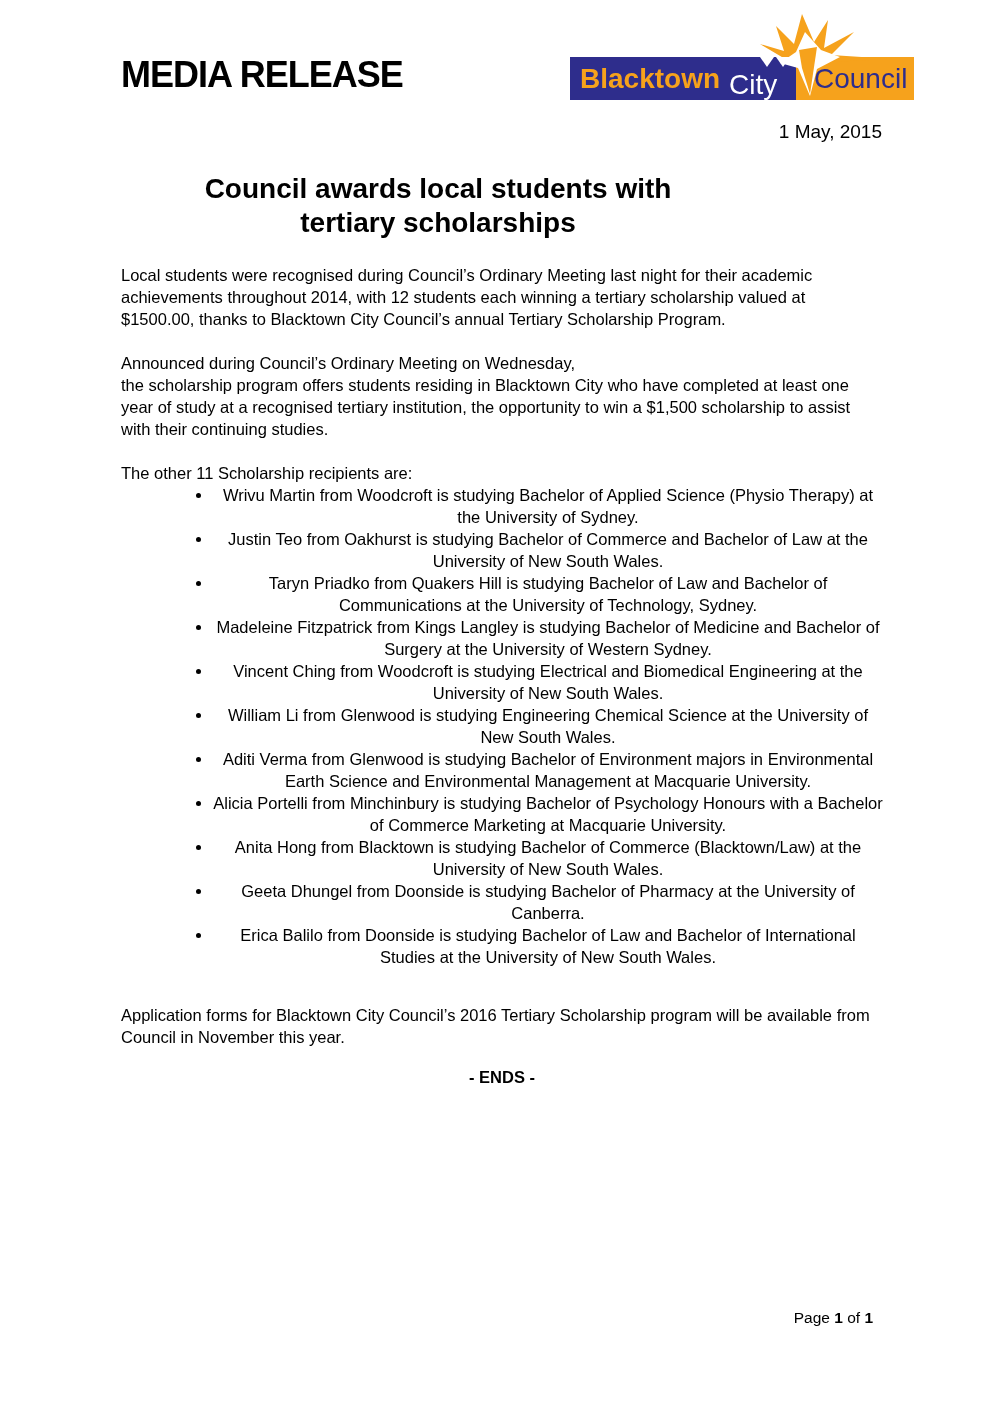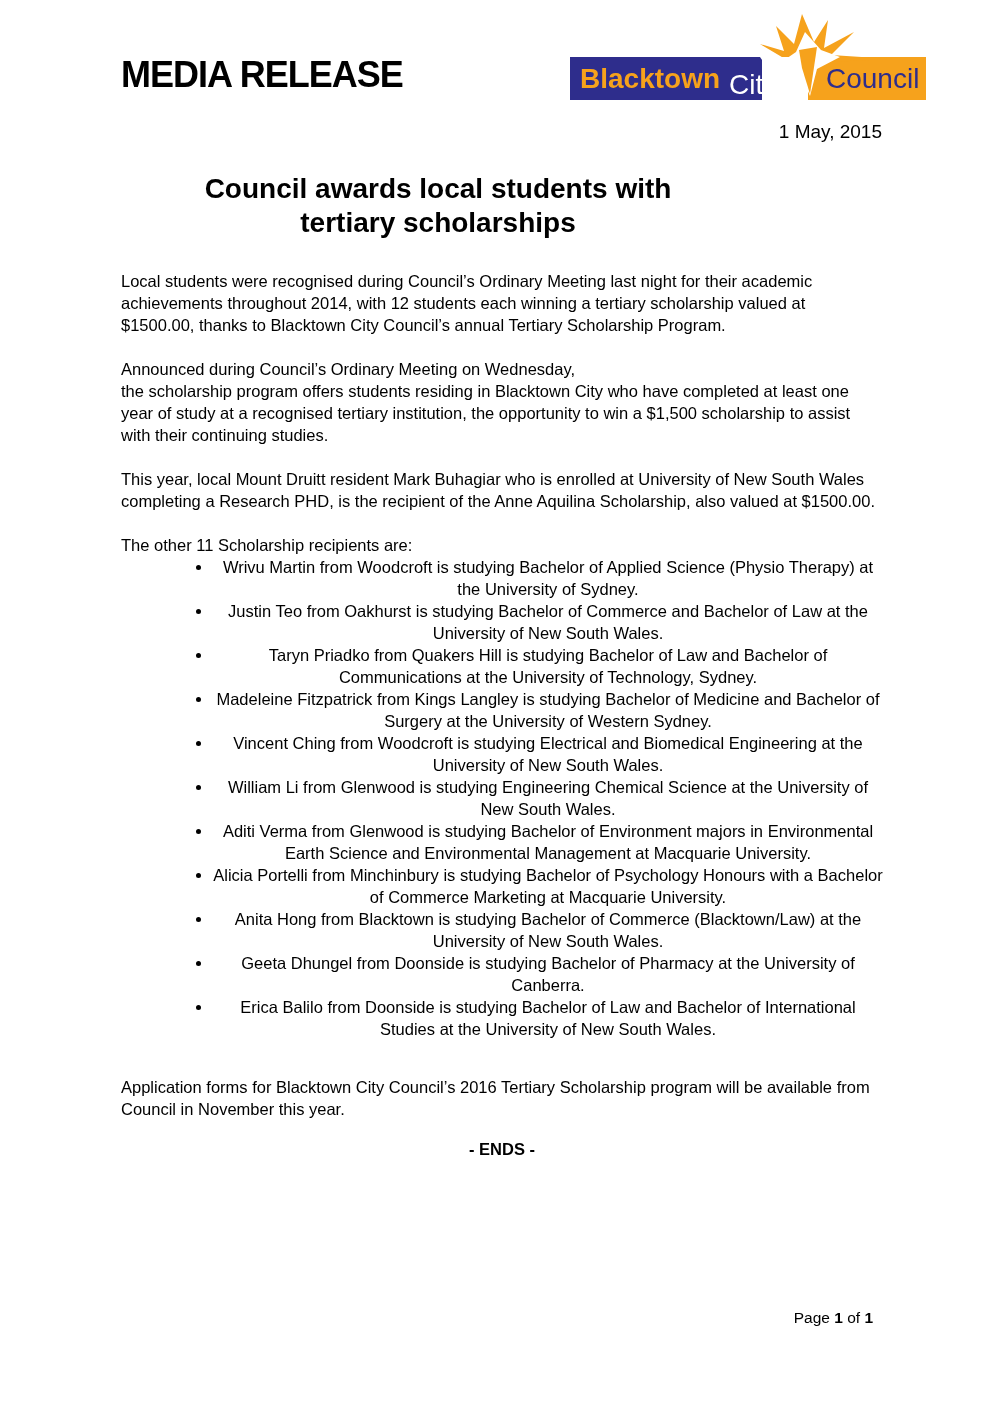--- a/index.html
+++ b/index.html
@@ -20,28 +20,28 @@
     top: 54px;
     font-size: 36px;
     font-weight: bold;
     letter-spacing: -1px;
     white-space: nowrap;
   }
 
   
   .logo { position: absolute; left: 570px; top: 14px; width: 350px; height: 88px; }
   .logo-blue {
-    position: absolute; left: 0; top: 43px; width: 192px; height: 43px;
+    position: absolute; left: 0; top: 43px; width: 232px; height: 43px;
     background: #2e2d8c; display: flex; align-items: center;
     padding-left: 10px; box-sizing: border-box; white-space: nowrap;
   }
   .logo-word1 { color: #f6a21c; font-weight: bold; font-size: 28px; }
   .logo-word2 { color: #ffffff; font-size: 28px; margin-left: 9px; font-weight: 400; margin-top: 12px; }
   .logo-orange {
-    position: absolute; left: 238px; top: 43px; width: 118px; height: 43px;
+    position: absolute; left: 226px; top: 43px; width: 118px; height: 43px;
     background: #f6a21c; color: #2e2d8c; display: flex; align-items: center;
     padding-left: 18px; box-sizing: border-box; font-size: 28px; font-weight: 500;
   }
   .sunburst-svg { position: absolute; left: 160px; top: 0; }
 
   .date-line {
     position: absolute;
     right: 118px;
     top: 121px;
     font-size: 19px;
@@ -55,21 +55,21 @@
     font-size: 28px;
     font-weight: bold;
     line-height: 34px;
     white-space: pre-line;
   }
 
   
   .body-copy {
     position: absolute;
     left: 121px;
-    top: 270px;
+    top: 264px;
     width: 762px;
     font-size: 16.5px;
     line-height: 22px;
   }
   .body-copy p { margin: 0 0 22px 0; }
   .prewrap { white-space: pre-line; }
   .list-intro { margin: 0 !important; }
   ul.recipients {
     margin: 0;
     padding-left: 92px;
@@ -130,21 +130,20 @@
 
   <div class="date-line">1 May, 2015</div>
 
   <div class="headline">Council awards local students with
 tertiary scholarships</div>
 
   <div class="body-copy">
     <p>Local students were recognised during Council’s Ordinary Meeting last night for their academic achievements throughout 2014, with 12 students each winning a tertiary scholarship valued at $1500.00, thanks to Blacktown City Council’s annual Tertiary Scholarship Program.</p>
     <p class="prewrap">Announced during Council’s Ordinary Meeting on Wednesday,
 the scholarship program offers students residing in Blacktown City who have completed at least one year of study at a recognised tertiary institution, the opportunity to win a $1,500 scholarship to assist with their continuing studies.</p>
-    <p>This year, local Mount Druitt resident Mark Buhagiar who is enrolled at University of New South Wales completing a Research PHD, is the recipient of the Anne Aquilina Scholarship, also valued at $1500.00.</p>
     <p class="list-intro">The other 11 Scholarship recipients are:</p>
     <ul class="recipients">
       <li>Wrivu Martin from Woodcroft is studying Bachelor of Applied Science (Physio Therapy) at the University of Sydney.</li>
       <li>Justin Teo from Oakhurst is studying Bachelor of Commerce and Bachelor of Law at the University of New South Wales.</li>
       <li>Taryn Priadko from Quakers Hill is studying Bachelor of Law and Bachelor of Communications at the University of Technology, Sydney.</li>
       <li>Madeleine Fitzpatrick from Kings Langley is studying Bachelor of Medicine and Bachelor of Surgery at the University of Western Sydney.</li>
       <li>Vincent Ching from Woodcroft is studying Electrical and Biomedical Engineering at the University of New South Wales.</li>
       <li>William Li from Glenwood is studying Engineering Chemical Science at the University of New South Wales.</li>
       <li>Aditi Verma from Glenwood is studying Bachelor of Environment majors in Environmental Earth Science and Environmental Management at Macquarie University.</li>
       <li>Alicia Portelli from Minchinbury is studying Bachelor of Psychology Honours with a Bachelor of Commerce Marketing at Macquarie University.</li>

